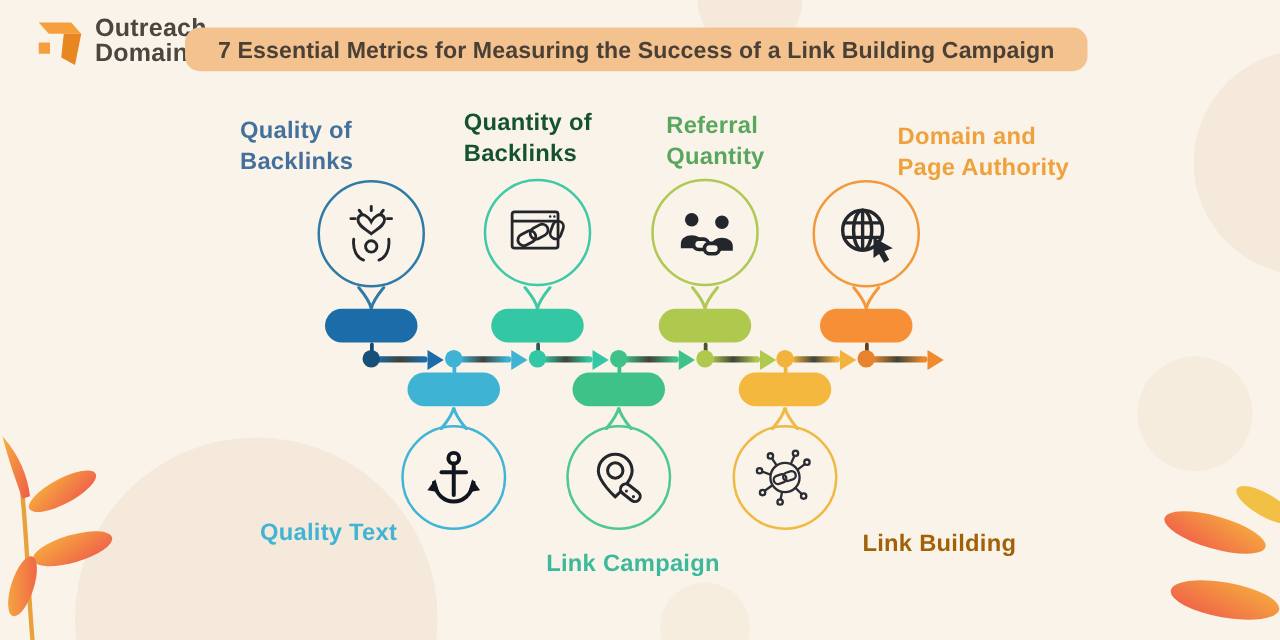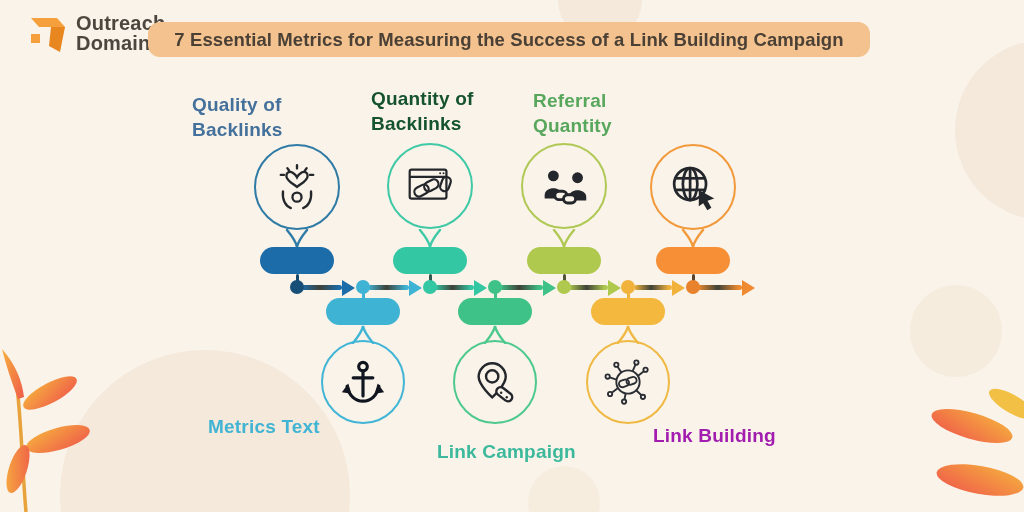--- a/index.html
+++ b/index.html
@@ -123,21 +123,21 @@
         <circle cx="30" cy="13.5" r="4.6"></circle>
         <path d="M30 18 V45"></path>
         <path d="M19.5 25.5 H40.5"></path>
         <path d="M13 34.5 C15 45 22 50.5 30 50.5 C38 50.5 45 45 47 34.5"></path>
       </g>
       <path d="M14.2 31.5 L7.4 41 L17.6 42.6 Z" fill="#11151F"></path>
       <path d="M45.8 31.5 L52.6 41 L42.4 42.6 Z" fill="#11151F"></path>
     </svg>
   </div>
   <div class="label" style="left:208px;top:414px;color:#41B4D4;">
-    <span style="display:block">Metrics Text</span>
+    <span style="display:block">Quality Text</span>
   </div>
 
   <div class="label" style="left:371px;top:86px;color:#14532d;">
     <span style="display:block">Quantity of</span>
     <span style="display:block">Backlinks</span>
   </div>
   <div class="circle c-top" style="left:387px;top:143px;border-color:#3FC9A6;">
     <svg width="58" height="58" viewBox="0 0 60 60">
       <g fill="none" stroke="#23262B" stroke-width="2.3">
         <rect x="9" y="13" width="38" height="30" rx="2"></rect>
@@ -230,24 +230,28 @@
           <circle cx="8.2" cy="24.2" r="2.3"></circle>
         <path d="M19 36.8 L12.6 41.4"></path>
           <circle cx="10.8" cy="42.9" r="2.3"></circle>
         <path d="M27.5 42.2 L26.2 48.8"></path>
           <circle cx="25.8" cy="51" r="2.3"></circle>
         <path d="M38.8 38.8 L44.4 44.2"></path>
           <circle cx="46" cy="45.9" r="2.3"></circle>
       </g>
     </svg>
   </div>
-  <div class="label" style="left:653px;top:423px;color:#a21caf;">
+  <div class="label" style="left:690px;top:423px;color:#a16207;">
     <span style="display:block">Link Building</span>
   </div>
 
+  <div class="label" style="left:718px;top:97px;color:#EFA13C;">
+    <span style="display:block">Domain and</span>
+    <span style="display:block">Page Authority</span>
+  </div>
   <div class="circle c-top" style="left:650px;top:144px;border-color:#F2993B;">
     <svg width="58" height="58" viewBox="0 0 60 60">
       <g fill="none" stroke="#23262B" stroke-width="2.8">
         <circle cx="27" cy="27" r="16.5"></circle>
         <ellipse cx="27" cy="27" rx="7.5" ry="16.5"></ellipse>
         <path d="M12.5 21 H41.5"></path>
           <path d="M12.5 33 H41.5"></path>
           <path d="M27 10.5 V43.5"></path>
       </g>
       <path d="M36 33 L52 42 L45 44.2 L49 51.5 L44.8 54 L40.6 46.8 L36 50 Z" fill="#23262B"></path>

